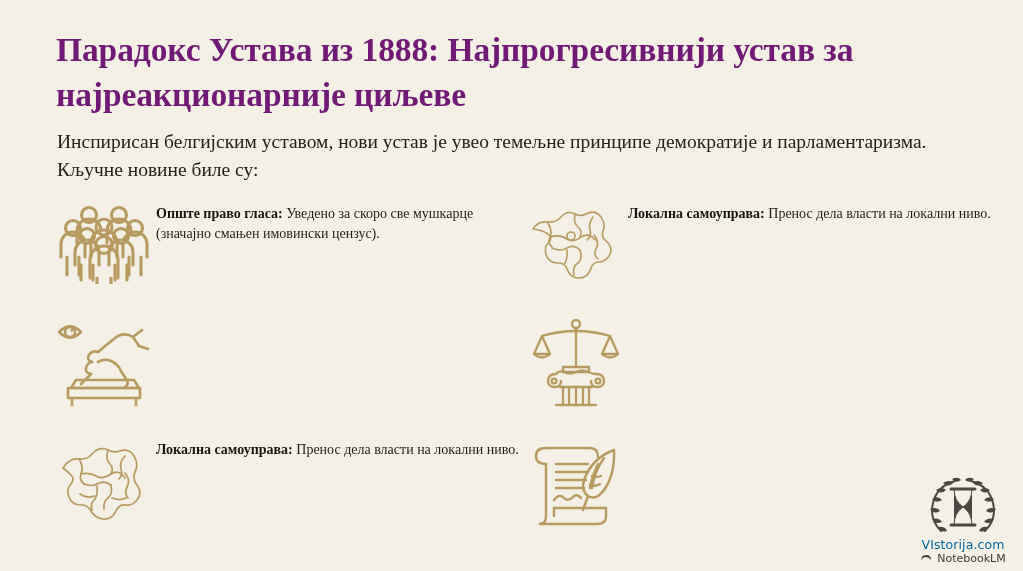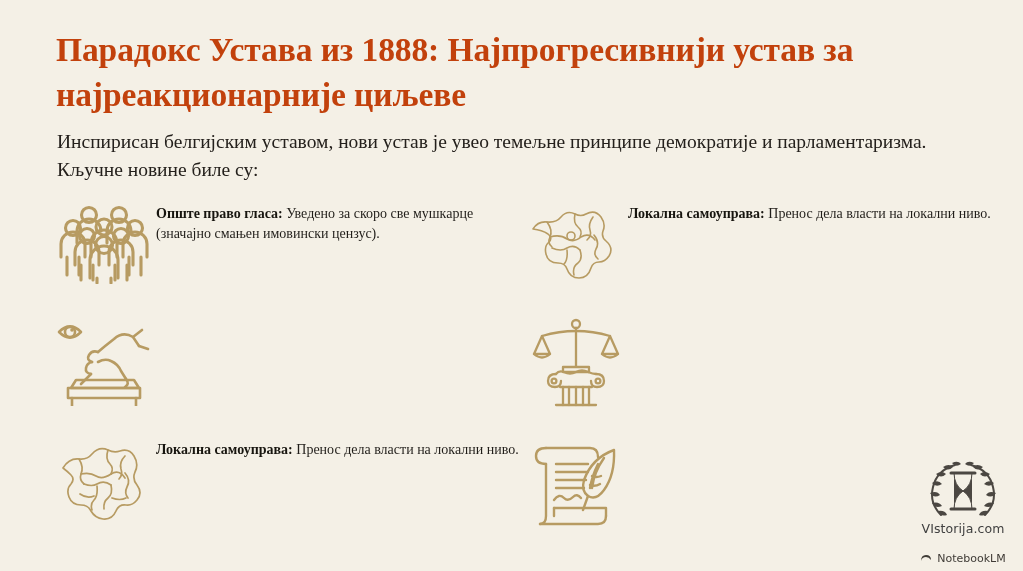--- a/index.html
+++ b/index.html
@@ -17,21 +17,21 @@
     box-sizing: border-box;
   }
   .title {
     position: absolute;
     left: 56px;
     top: 28px;
     width: 905px;
     font-size: 33.5px;
     font-weight: bold;
     line-height: 1.33;
-    color: #c2410c;
+    color: #701a75;
     letter-spacing: -0.1px;
   }
   .subtitle {
     position: absolute;
     left: 57px;
     top: 128px;
     width: 880px;
     font-size: 19.5px;
     line-height: 1.42;
     color: #24201c;
@@ -91,26 +91,26 @@
     width: 96px;
     text-align: center;
     color: #4b4742;
   }
   .logo-mark { display: block; margin: 0 auto; }
   .logo-name {
     font-family: "DejaVu Sans", "Liberation Sans", sans-serif;
     font-size: 12.5px;
     letter-spacing: 0.1px;
     margin-top: -2px;
-    color: #404040;
+    color: #0369a1;
   }
   .logo-sub {
     font-family: "DejaVu Sans", "Liberation Sans", sans-serif;
     font-size: 11px;
-    margin-top: 16px;
+    margin-top: 0;
     display: flex;
     align-items: center;
     justify-content: center;
     gap: 5px;
     color: #3f3b36;
   }
 </style>
 </head>
 <body>
 

